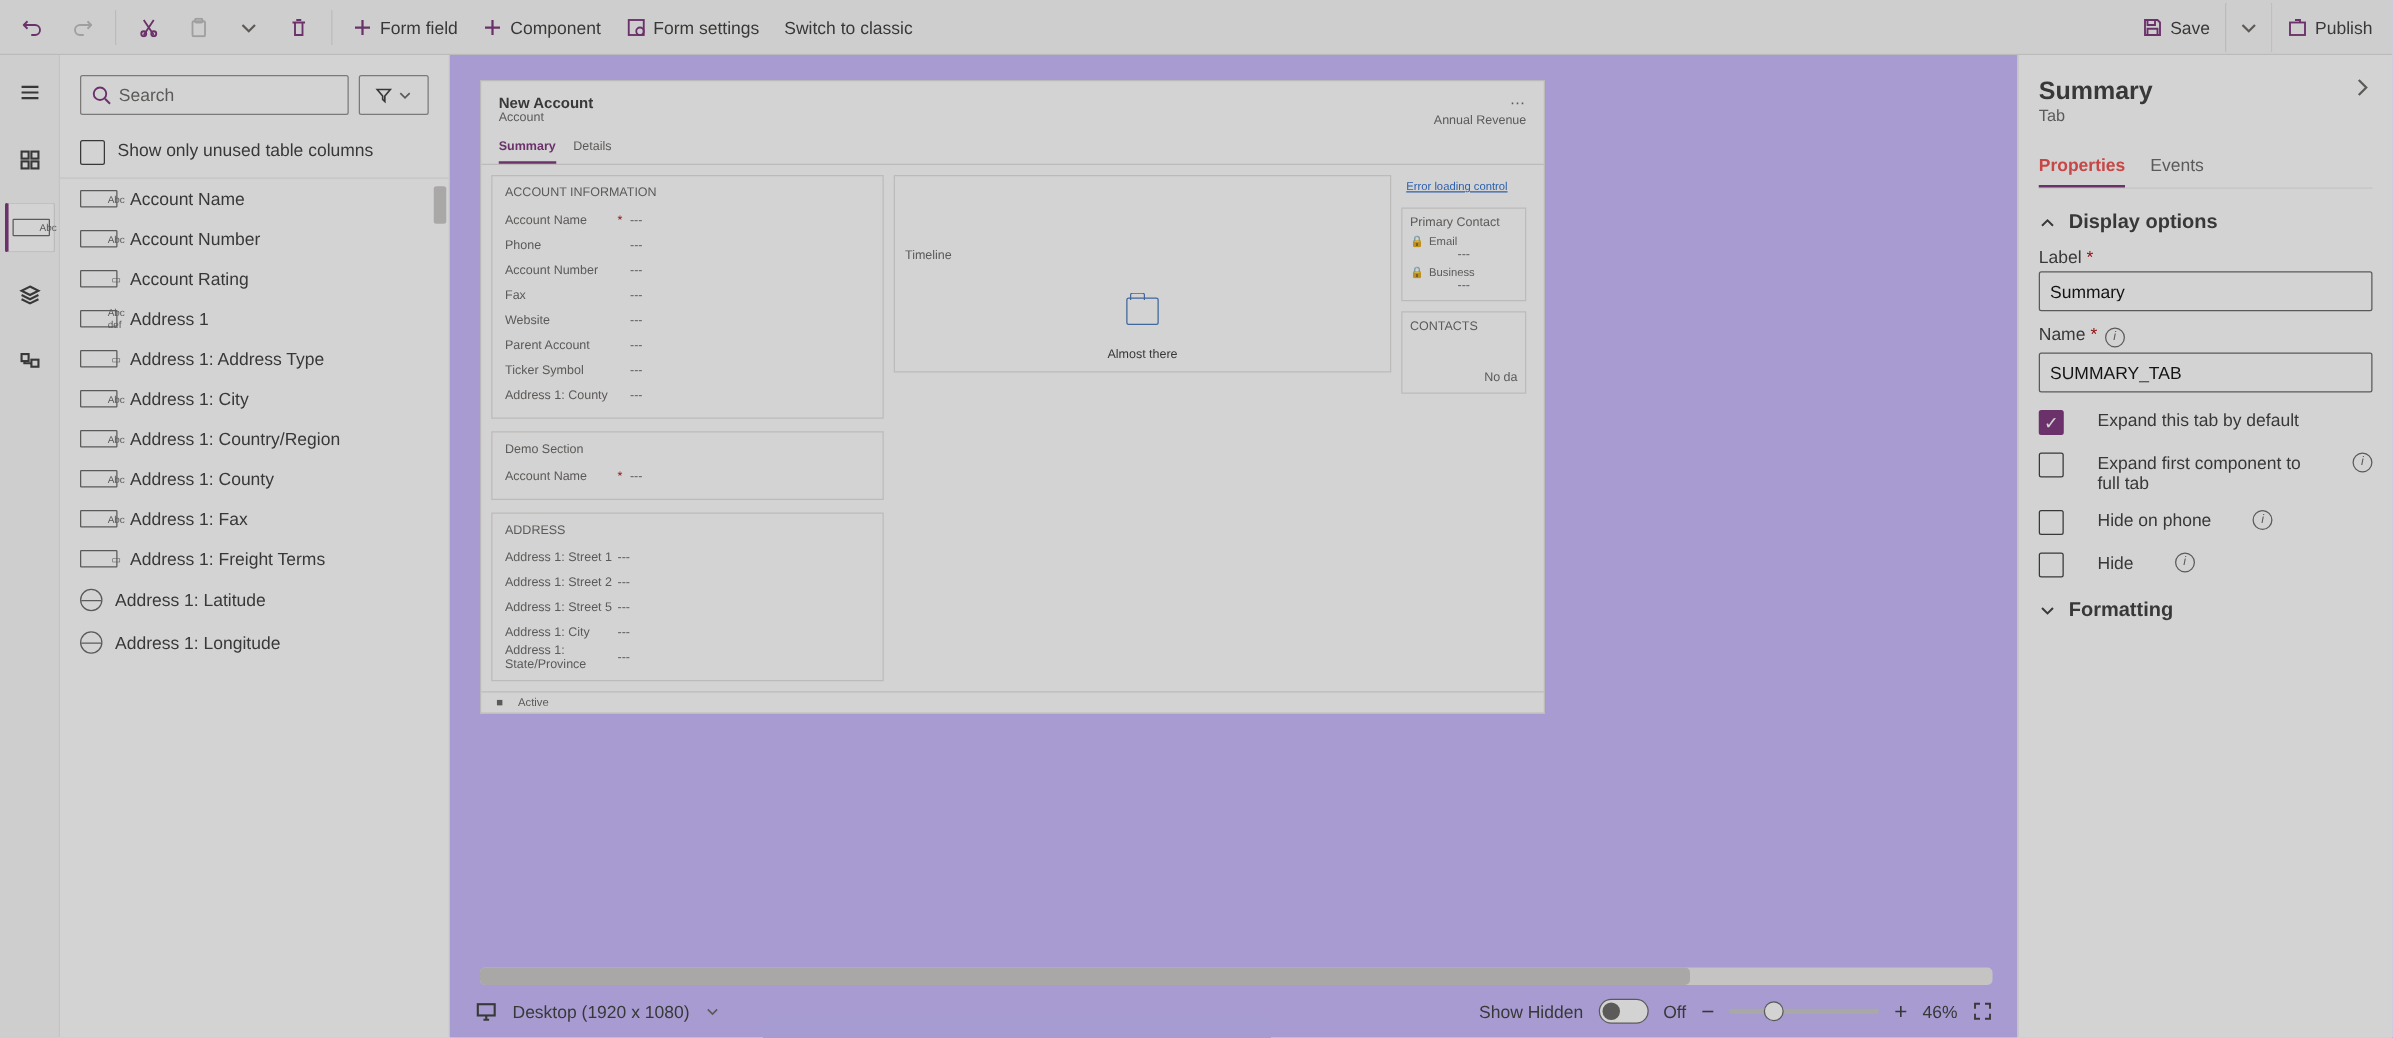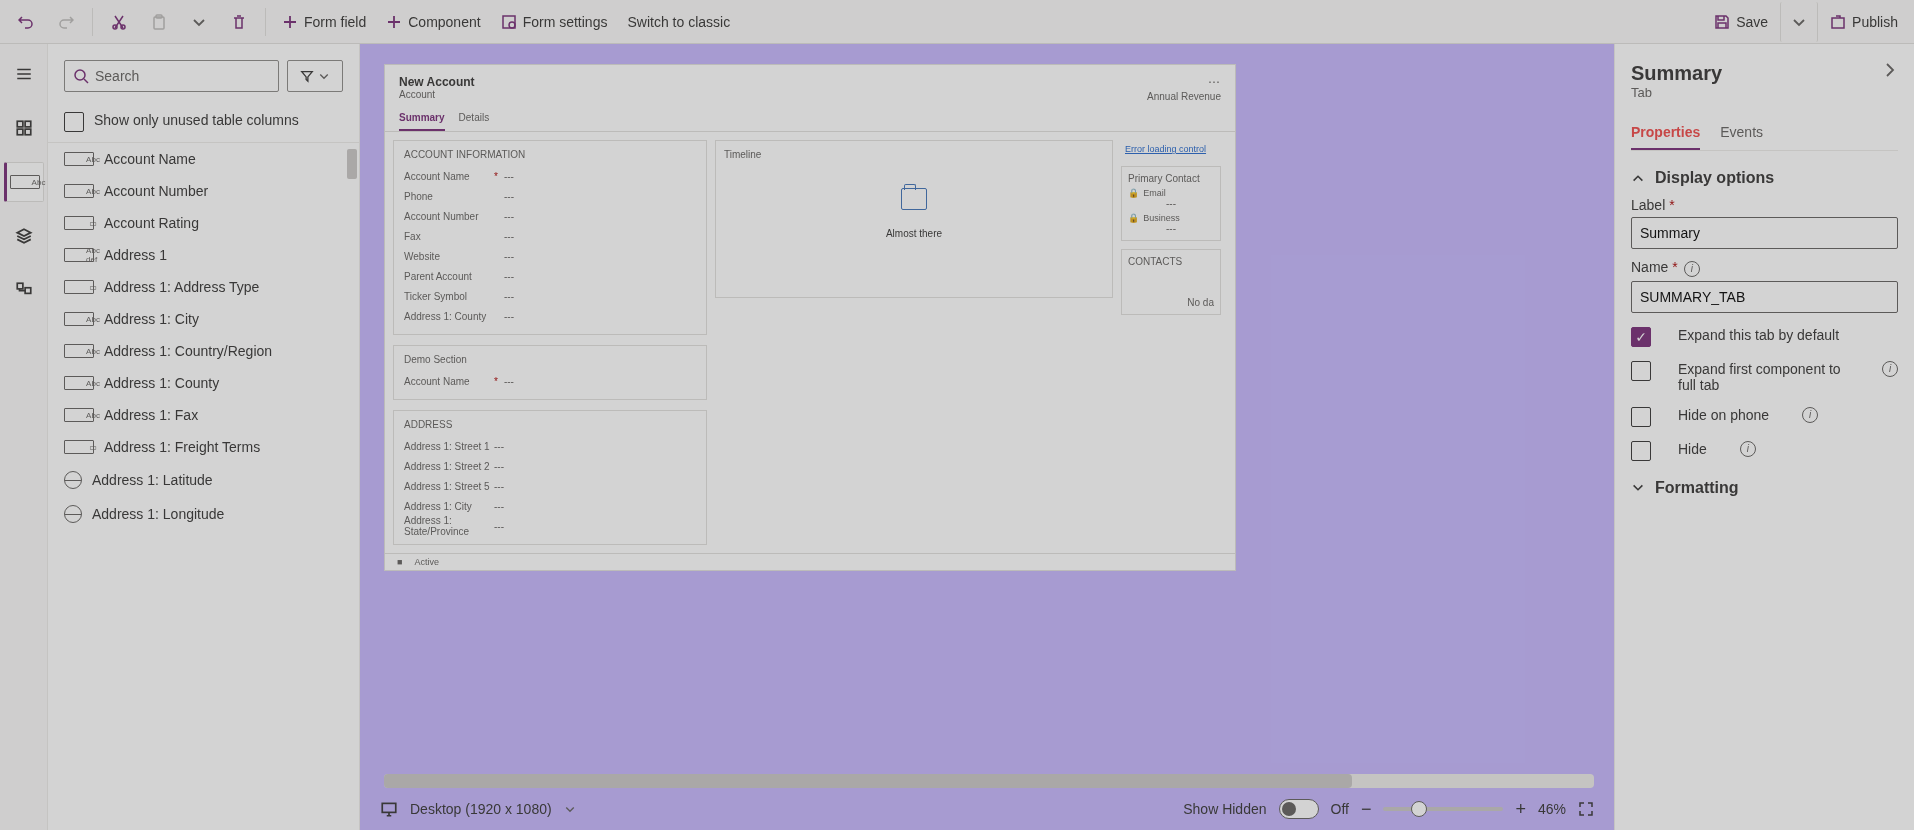--- a/index.html
+++ b/index.html
@@ -249,20 +249,21 @@
   .field-row .req { color:#a80000; margin-right:6px;}
   .field-row .val { color:#605e5c; }
   .timeline-col {
     width: 398px;
     border: 1px solid #e1dfdd;
     height: 158px;
     display:flex;
     flex-direction:column;
     align-items:center;
     padding:8px;
+    justify-content:flex-end;
   }
   .timeline-col .tl-title { align-self:flex-start; font-size:10px; color:#605e5c;}
   .timeline-col .folder {
     margin-top:28px;
     width:26px;height:22px;border:1px solid #3b6fb6;border-radius:2px;position:relative;
   }
   .timeline-col .folder::before{content:"";position:absolute;top:-5px;left:2px;width:10px;height:5px;border:1px solid #3b6fb6;border-bottom:none;border-radius:2px 2px 0 0;}
   .timeline-col .almost { margin-top:18px; font-size:10px;}
   .right-mini {
     width: 100px;

